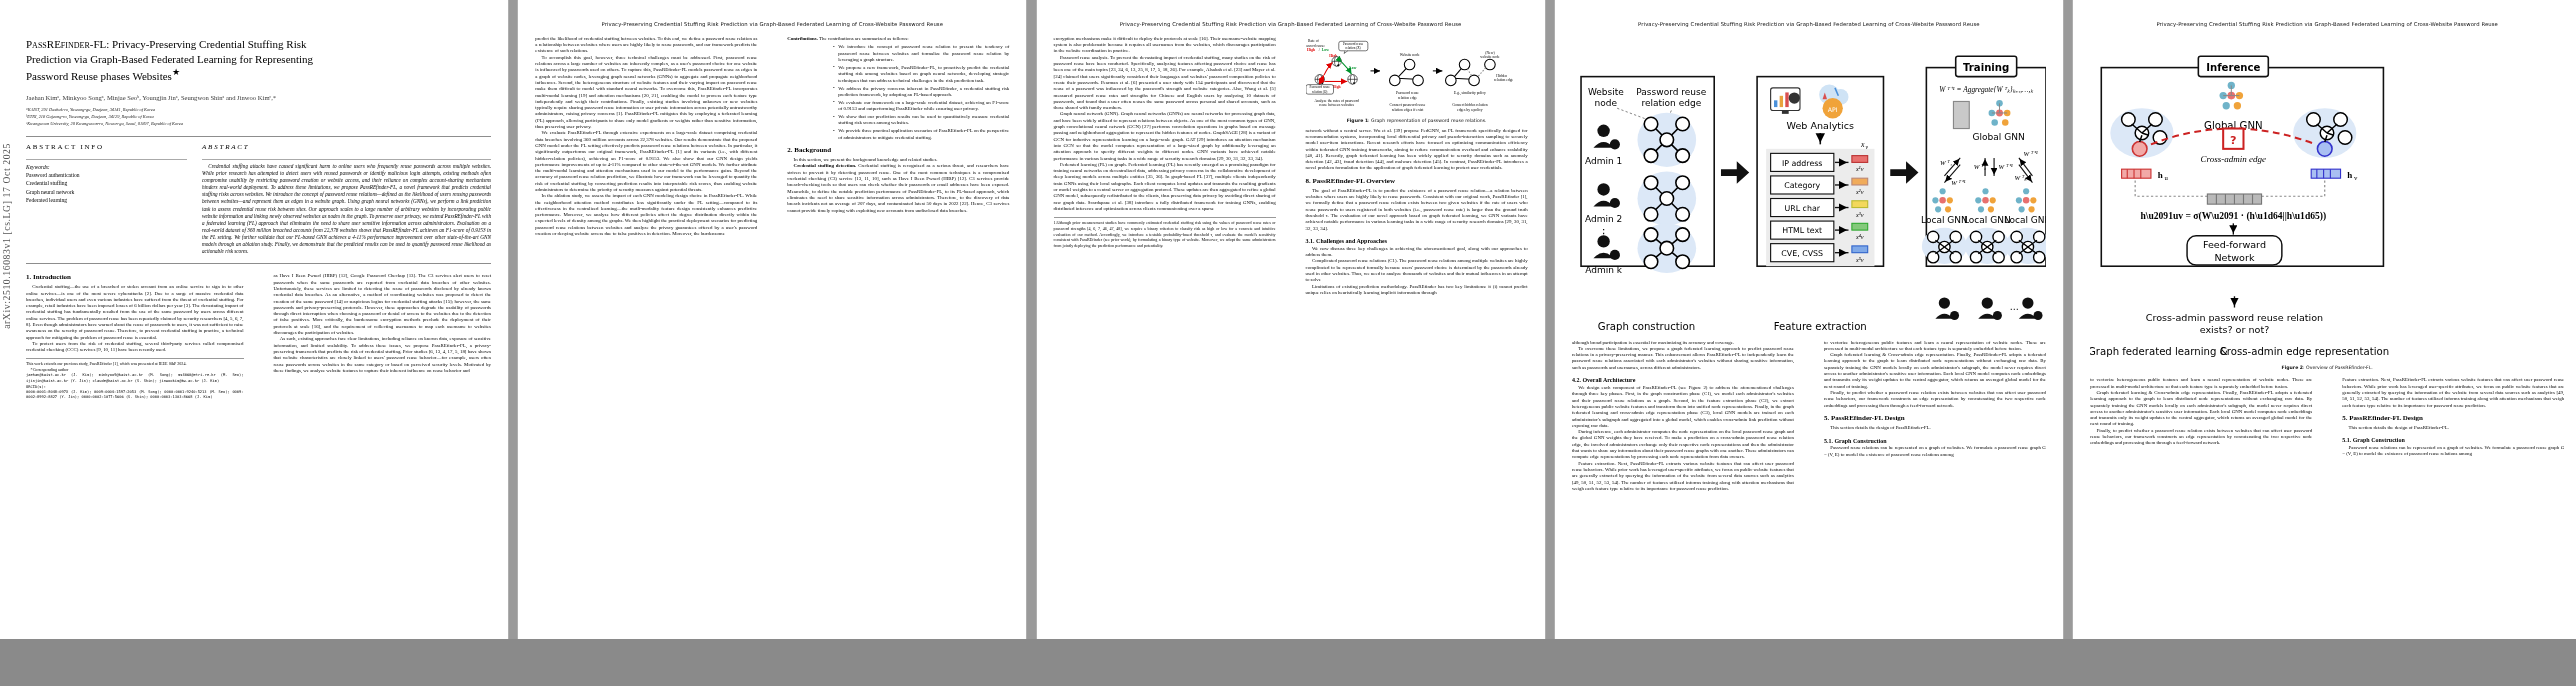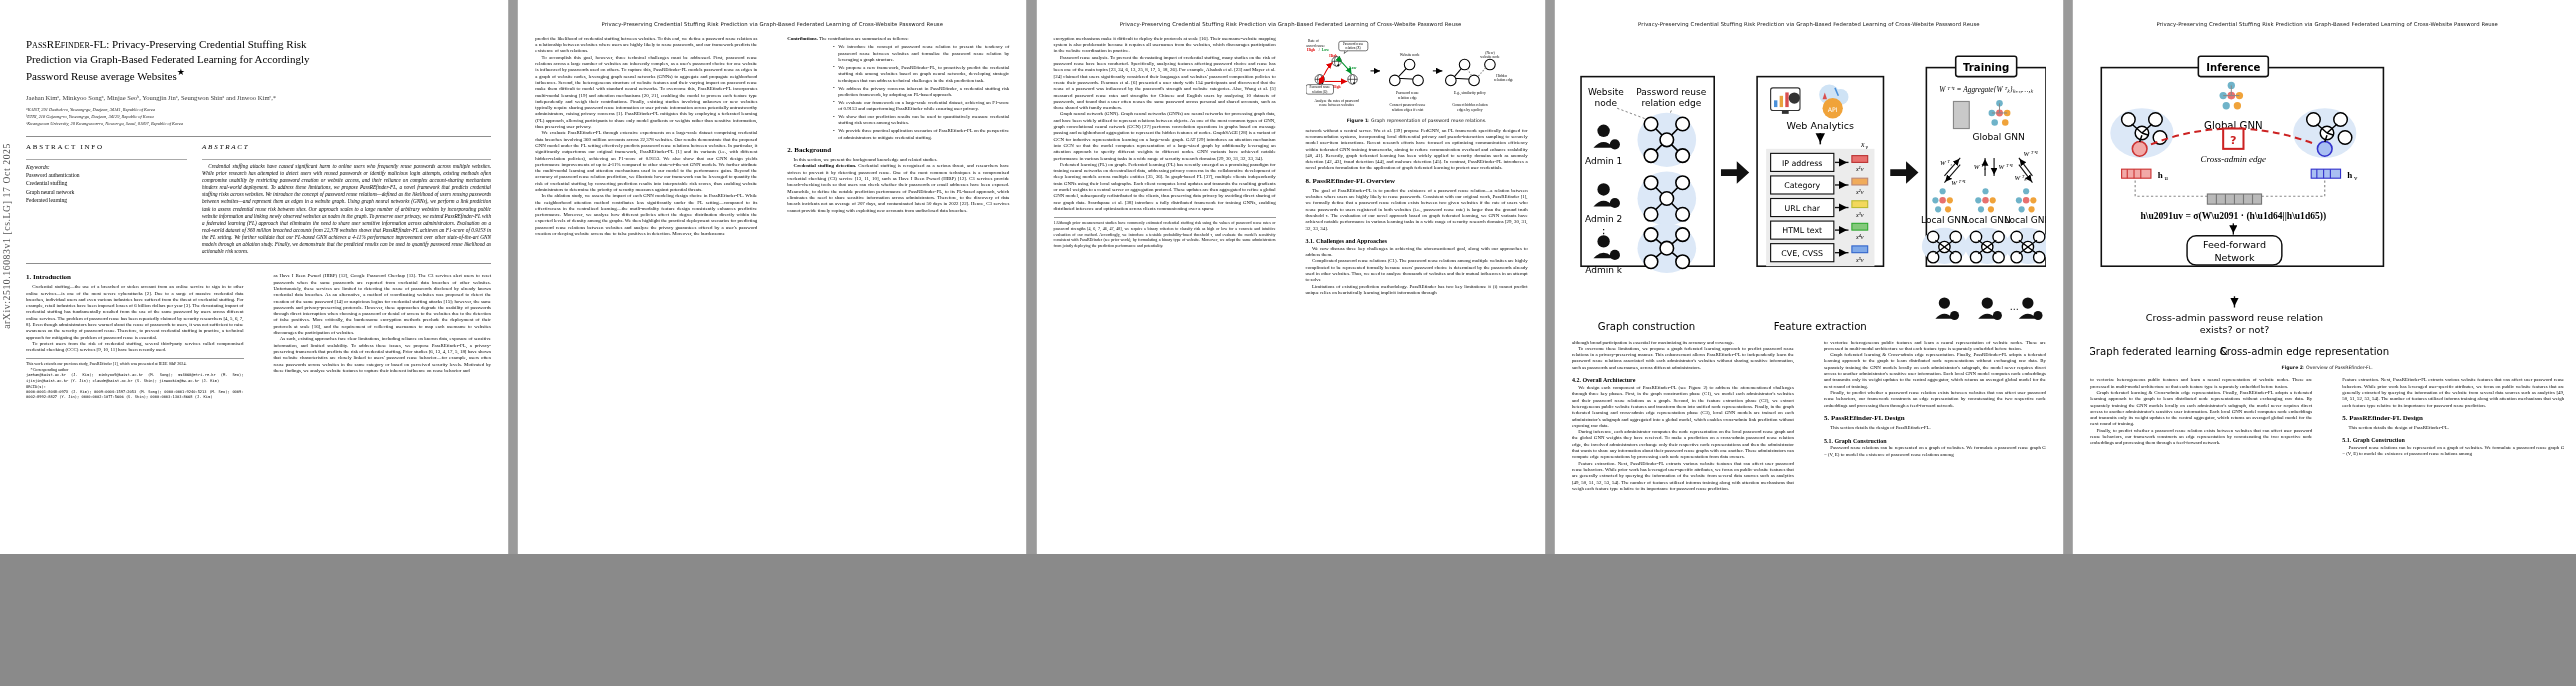--- a/index.html
+++ b/index.html
@@ -1,17 +1,17 @@
 <!DOCTYPE html>
 <html style="font-size:9.2px"><head>
 <meta charset="utf-8">
 <style>
   html,body{margin:0;padding:0;background:#8a8a8a;}
   body{font-family:"Liberation Serif",serif;}
-  #root{width:2576px;height:554px;position:relative;background:#9a9a9a;display:flex;gap:10.3px;padding:0;box-sizing:border-box;overflow:hidden;}
+  #root{width:2576px;height:639px;position:relative;background:#9a9a9a;display:flex;gap:10.3px;padding:0;box-sizing:border-box;overflow:hidden;}
   .page{background:#ffffff;position:relative;flex:0 0 auto;width:508px;height:687px;box-sizing:border-box;padding:15px 17px 12.6px 17px;overflow:hidden;box-shadow:0 0 0 0.6px #bbb;}
   .page.p1{padding-left:26px;}
   .runhead{font-family:"DejaVu Sans",sans-serif;font-size:5.3px;text-align:center;color:#111;letter-spacing:0.1px;margin:5.7px 0 9.2px 0;}
   .arxivstamp{position:absolute;left:1.1px;top:143px;writing-mode:vertical-rl;transform:rotate(180deg);font-family:"Liberation Serif",serif;font-size:9.7px;color:#555;letter-spacing:0.6px;white-space:nowrap;}
   .title{font-family:"Liberation Serif",serif;font-size:11px;line-height:1.32;color:#000;margin:22px 0 0 0;font-weight:400;}
   .sc{font-variant:small-caps;}
   .authors{font-size:6.6px;margin:10.3px 0 0 0;color:#3a3a3a;}
   .affil{font-size:4.4px;font-style:italic;line-height:1.55;margin-top:6.9px;color:#222;}
   .rule{border:0;border-top:0.6px solid #8d8d8d;margin:8px 0 0 0;height:0;}
   .rule.thin{border-top:0.4px solid #aaa;}
@@ -49,22 +49,22 @@
 </head>
 <body>
 
 <div id="root">
 
   <div class="page p1">
     <div class="arxivstamp">arXiv:2510.16083v1  [cs.LG]  17 Oct 2025</div>
 
     <h1 class="title">
       <span class="sc">PassREfinder-FL</span><span>: Privacy-Preserving Credential Stuffing Risk</span><br>
-      <span>Prediction via Graph-Based Federated Learning for Accordingly</span><br>
-      <span>Password Reuse average Websites</span><sup>★</sup>
+      <span>Prediction via Graph-Based Federated Learning for Representing</span><br>
+      <span>Password Reuse phases Websites</span><sup>★</sup>
     </h1>
 
     <div class="authors">Jaehan Kimᵃ, Minkyoo Songᵃ, Minjae Seoᵇ, Youngjin Jinᵃ, Seungwon Shinᵃ and Jinwoo Kimᶜ,*</div>
     <div class="affil">
       <div>ᵃKAIST, 291 Daehak-ro, Yuseong-gu, Daejeon, 34141, Republic of Korea</div>
       <div>ᵇETRI, 218 Gajeong-ro, Yuseong-gu, Daejeon, 34129, Republic of Korea</div>
       <div>ᶜKwangwoon University, 20 Kwangwoon-ro, Nowon-gu, Seoul, 01897, Republic of Korea</div>
     </div>
 
     <hr class="rule">

